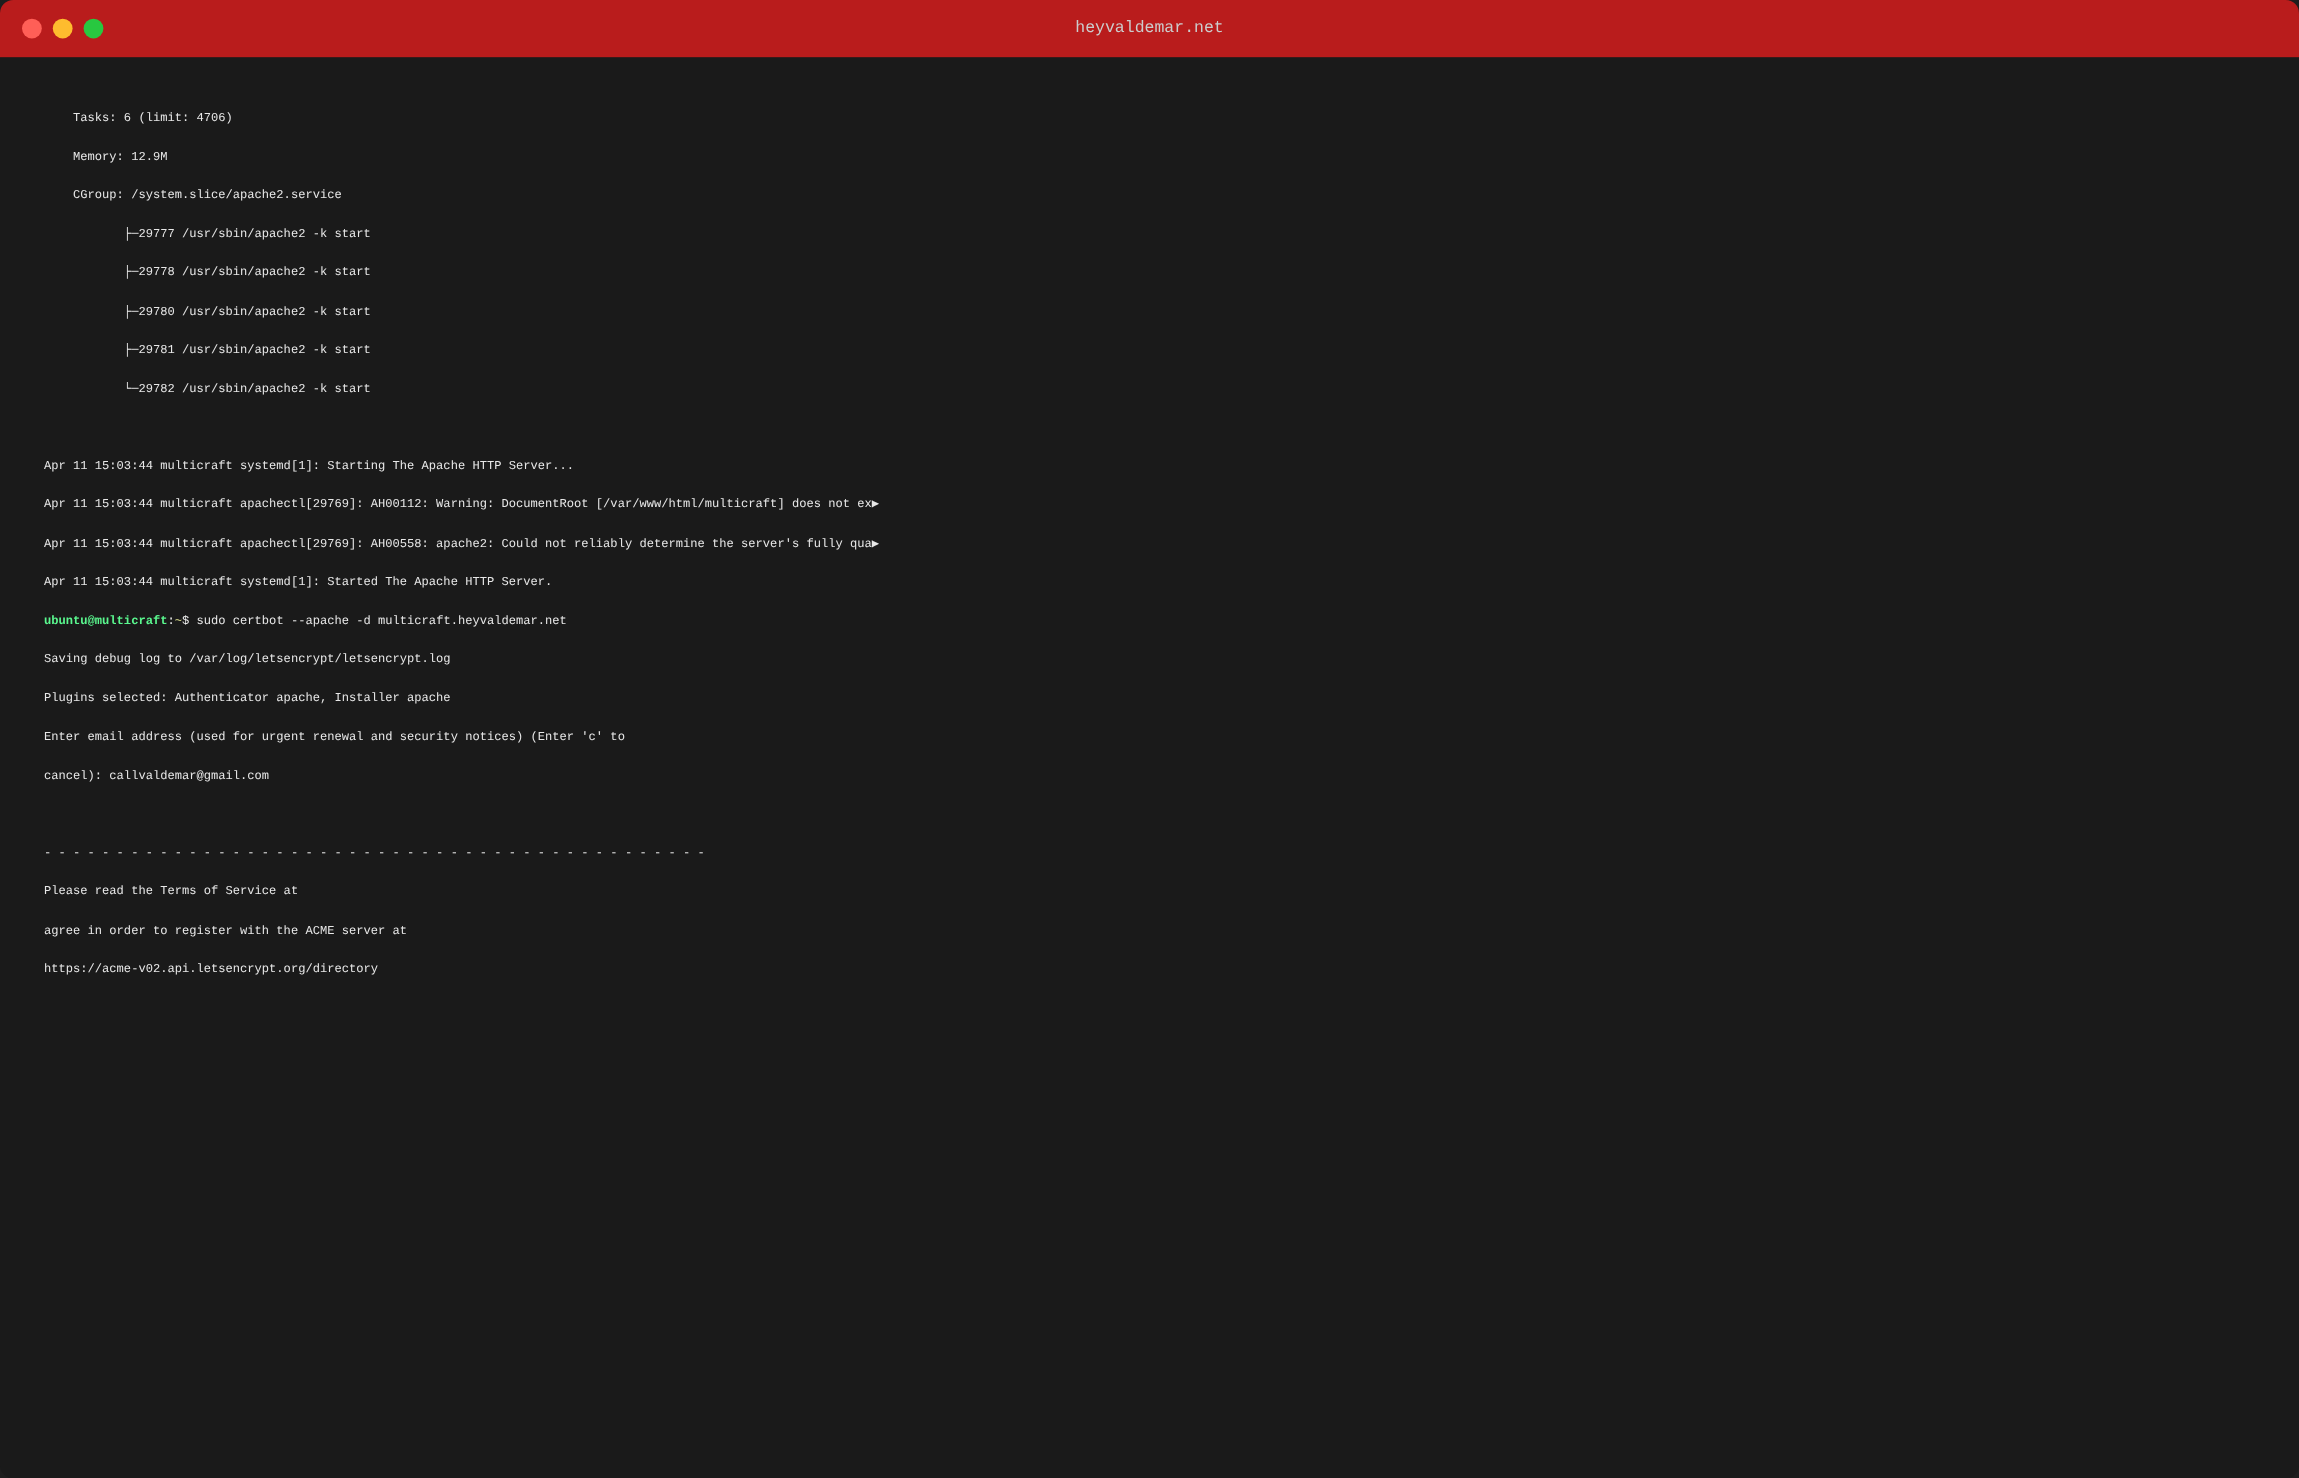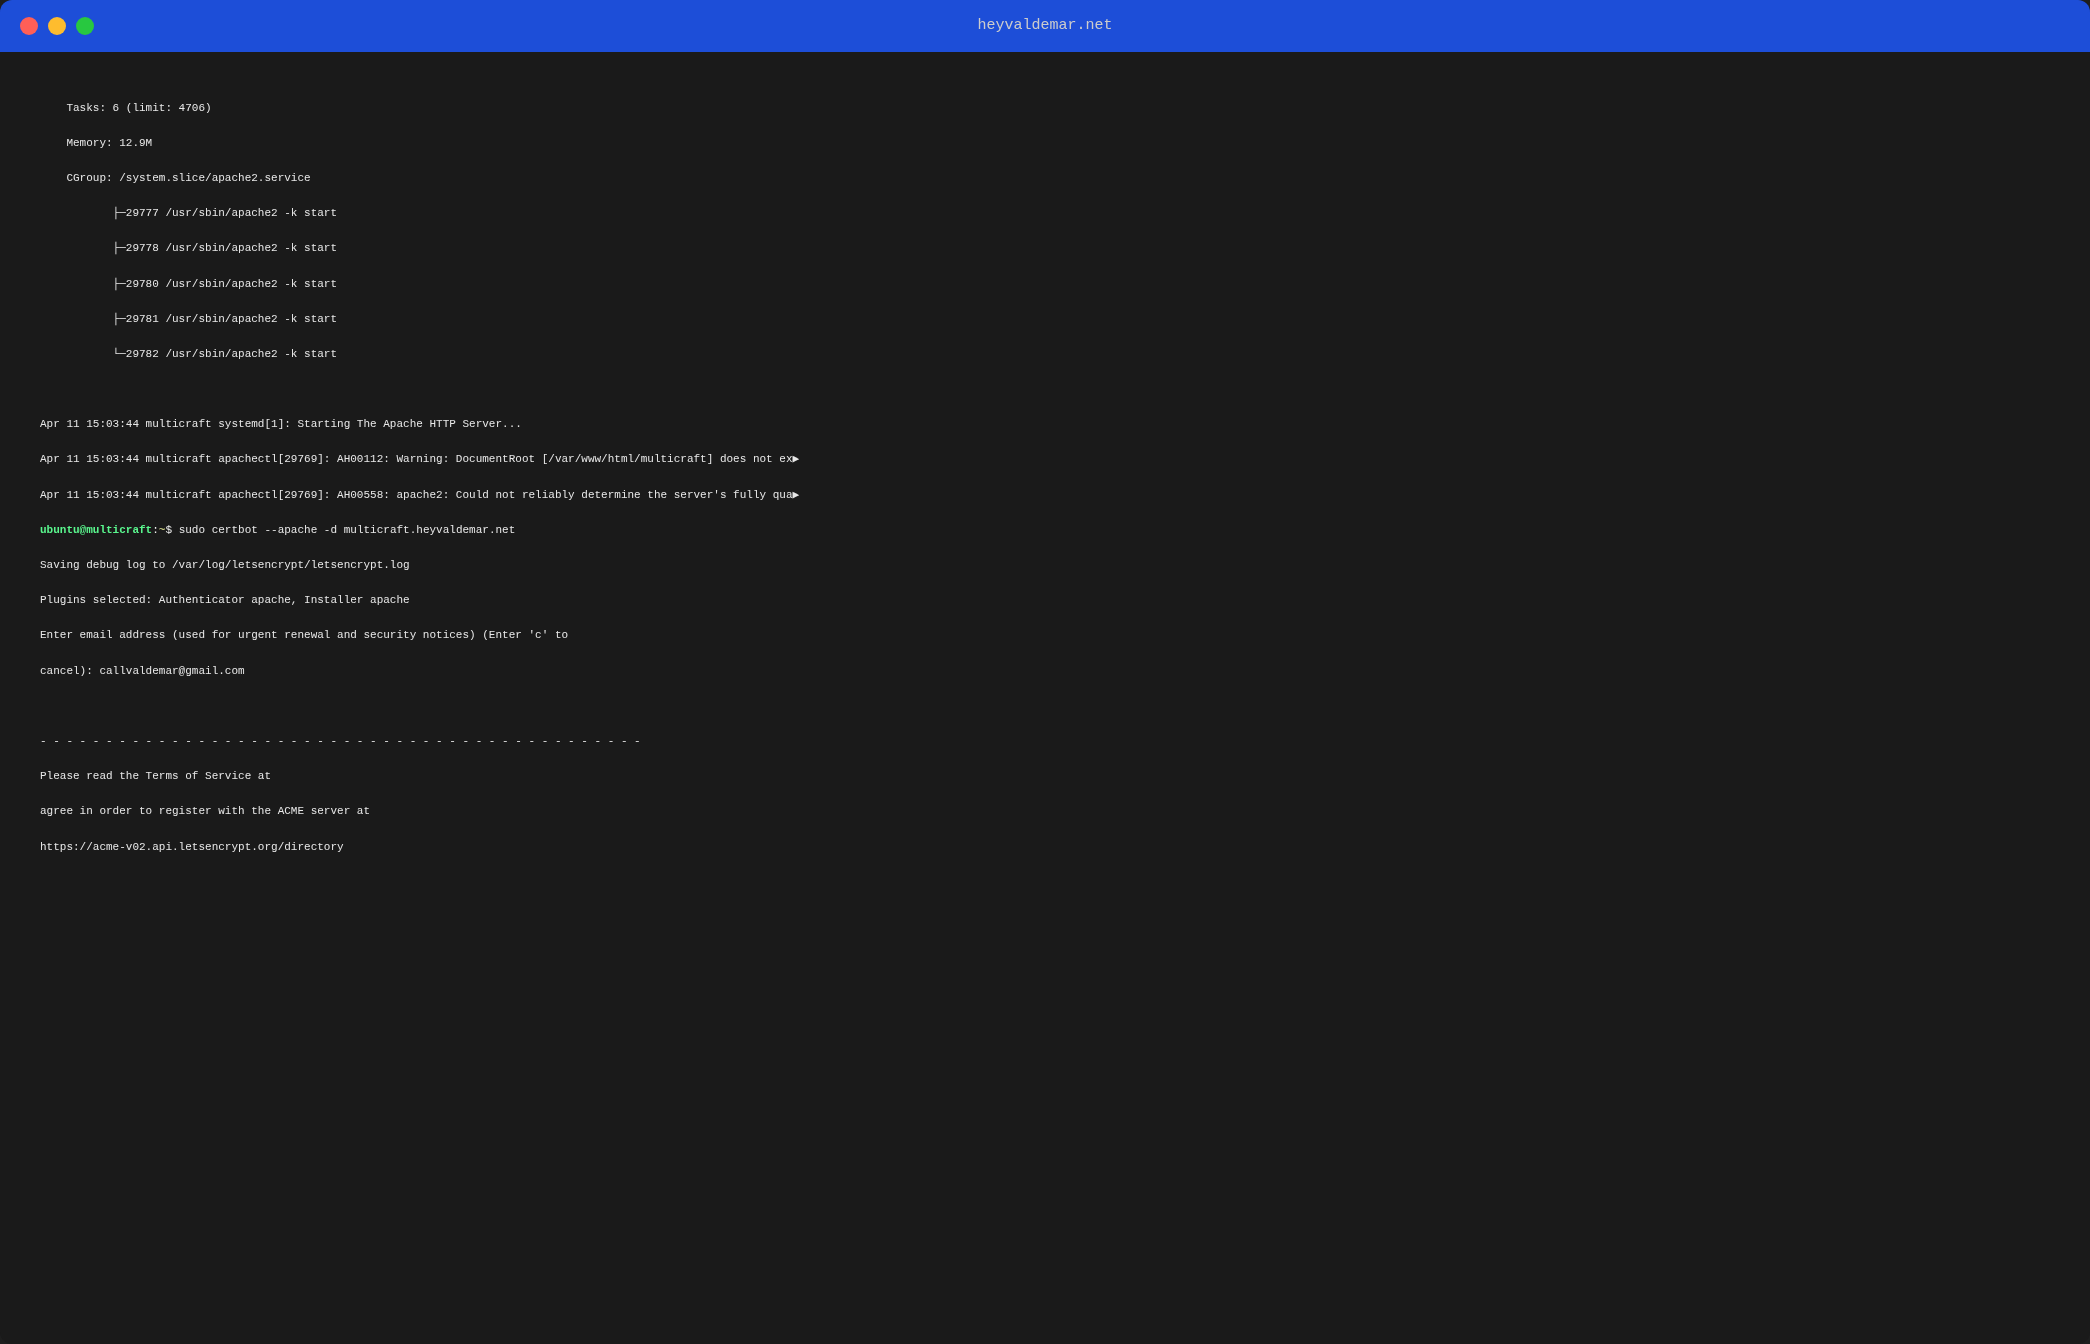--- a/index.html
+++ b/index.html
@@ -23,21 +23,21 @@
       width: 100%;
       height: 100%;
       background: #1a1a1a;
       border-radius: 12px;
       overflow: hidden;
       display: flex;
       flex-direction: column;
     }
 
     .titlebar {
-      background: #1d4ed8;
+      background: #b91c1c;
       height: 52px;
       display: flex;
       align-items: center;
       padding: 0 20px;
       position: relative;
       flex-shrink: 0;
     }
 
     .traffic-lights {
       display: flex;
@@ -105,20 +105,21 @@
 <span class="line">    CGroup: /system.slice/apache2.service</span>
 <span class="line">           ├─29777 /usr/sbin/apache2 -k start</span>
 <span class="line">           ├─29778 /usr/sbin/apache2 -k start</span>
 <span class="line">           ├─29780 /usr/sbin/apache2 -k start</span>
 <span class="line">           ├─29781 /usr/sbin/apache2 -k start</span>
 <span class="line">           └─29782 /usr/sbin/apache2 -k start</span>
 <span class="line"> </span>
 <span class="line">Apr 11 15:03:44 multicraft systemd[1]: Starting The Apache HTTP Server...</span>
 <span class="line">Apr 11 15:03:44 multicraft apachectl[29769]: AH00112: Warning: DocumentRoot [/var/www/html/multicraft] does not ex▶</span>
 <span class="line">Apr 11 15:03:44 multicraft apachectl[29769]: AH00558: apache2: Could not reliably determine the server's fully qua▶</span>
+<span class="line">Apr 11 15:03:44 multicraft systemd[1]: Started The Apache HTTP Server.</span>
 <span class="line"><span class="prompt-user">ubuntu@multicraft</span><span class="white">:</span><span class="prompt-tilde">~</span><span class="white">$</span> sudo certbot --apache -d multicraft.heyvaldemar.net</span>
 <span class="line">Saving debug log to /var/log/letsencrypt/letsencrypt.log</span>
 <span class="line">Plugins selected: Authenticator apache, Installer apache</span>
 <span class="line">Enter email address (used for urgent renewal and security notices) (Enter 'c' to</span>
 <span class="line">cancel): callvaldemar@gmail.com</span>
 <span class="line"> </span>
 <span class="line">- - - - - - - - - - - - - - - - - - - - - - - - - - - - - - - - - - - - - - - - - - - - - -</span>
 <span class="line">Please read the Terms of Service at</span>
 <span class="line">agree in order to register with the ACME server at</span>
 <span class="line">https://acme-v02.api.letsencrypt.org/directory</span>

